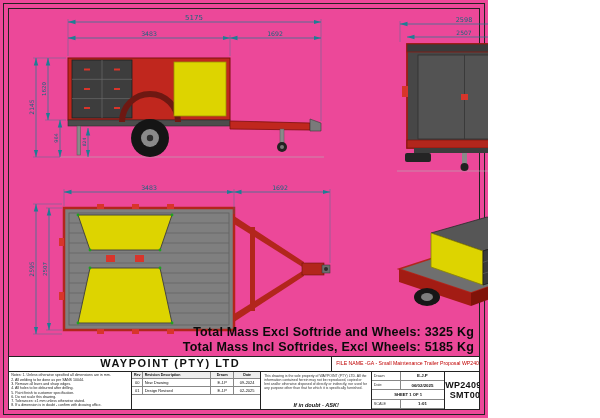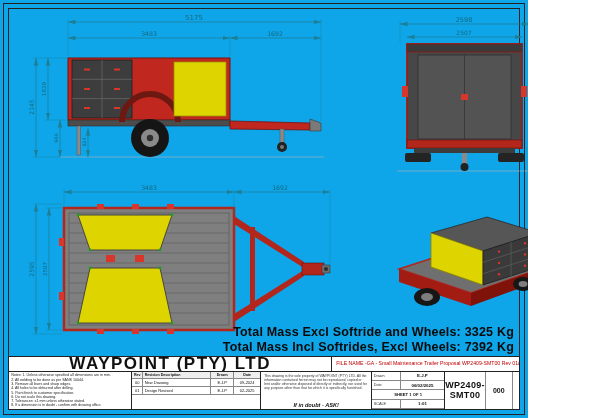--- a/index.html
+++ b/index.html
@@ -1,36 +1,36 @@
 <!DOCTYPE html>
 <html><head>
 <meta charset="utf-8">
 <style>
   html,body{margin:0;padding:0;background:#ffffff;}
-  .sheet{position:relative;width:528px;height:418px;background:#0ea5e9;overflow:hidden;
+  .sheet{position:relative;width:488px;height:418px;background:#ec4899;overflow:hidden;
          font-family:"Liberation Sans",sans-serif;color:#111;}
   .b-outer{position:absolute;left:3px;top:3px;right:3px;bottom:3px;border:1.4px solid #222;}
   .b-inner{position:absolute;left:8px;top:8px;right:8px;bottom:8px;border:1.2px solid #222;}
   .view{position:absolute;}
   .v-side{left:22px;top:10px;width:308px;height:170px;}
   .v-rear{left:352px;top:10px;width:225px;height:170px;}
   .v-plan{left:22px;top:178px;width:315px;height:162px;}
   .v-iso{left:375px;top:185px;width:190px;height:140px;}
   svg{display:block;width:100%;height:100%;}
   .dim{stroke:#1d7e94;stroke-width:0.7;fill:none;}
   .ext{stroke:#1d7e94;stroke-width:0.45;fill:none;opacity:.85;}
   .dimtxt{fill:#14697e;font-family:"DejaVu Sans",sans-serif;text-anchor:middle;font-size:6px;}
   .mass{position:absolute;right:14px;top:325px;text-align:right;font-size:12.5px;line-height:15px;
         font-weight:500;color:#0a0a0a;letter-spacing:.2px;}
   .mass span{display:block;font-weight:bold;}
   
   .tb{position:absolute;left:9.2px;right:9.2px;bottom:9.2px;height:52px;border-top:1.2px solid #222;
       background:#fff;display:flex;flex-direction:column;font-family:"Liberation Sans",sans-serif;}
   .tb-r1{height:14px;display:flex;border-bottom:1px solid #222;}
-  .tb-company{width:322px;border-right:1px solid #222;font-weight:bold;font-size:17px;
+  .tb-company{width:322px;border-right:1px solid #222;font-weight:bold;font-size:11px;
               letter-spacing:1.5px;text-align:center;line-height:13px;overflow:hidden;}
   .tb-file{flex:1;color:#c00000;font-size:5.2px;line-height:13px;padding-left:4px;
            white-space:nowrap;overflow:hidden;}
   .tb-r2{flex:1;display:flex;min-height:0;}
   .tb-notes{width:118px;border-right:1px solid #222;padding:1.5px 2px;font-size:3.6px;
             line-height:4.3px;color:#222;overflow:hidden;}
   .tb-rev{width:128px;border-right:1px solid #222;display:flex;flex-direction:column;overflow:hidden;}
   .rev-row{display:flex;border-bottom:.5px solid #888;height:7px;line-height:7px;font-size:4px;}
   .rev-h{height:6px;line-height:6px;font-size:3.6px;background:#eee;font-weight:bold;}
   .rev-c1{width:10px;border-right:.5px solid #888;text-align:center;overflow:hidden;}
@@ -259,21 +259,21 @@
         <ellipse cx="52" cy="112" rx="13" ry="9" fill="#161616"></ellipse>
         <ellipse cx="52" cy="112" rx="6" ry="4" fill="#7d7d7d"></ellipse>
         <polygon points="168,84 186,100 183,103 165,87" fill="#b2261c"></polygon>
         <circle cx="185" cy="103" r="3" fill="#5e5e5e" stroke="#2e2e2e" stroke-width="0.5"></circle>
       </g>
     </svg>
   </div>
 
   <div class="mass">
     <span>Total Mass Excl Softride and Wheels: 3325 Kg</span>
-    <span>Total Mass Incl Softrides, Excl Wheels: 7392 Kg</span>
+    <span>Total Mass Incl Softrides, Excl Wheels: 5185 Kg</span>
   </div>
 
   <div class="tb">
     <div class="tb-r1">
       <div class="tb-company">WAYPOINT (PTY) LTD</div>
       <div class="tb-file">FILE NAME -GA - Small Maintenance Trailer Proposal WP2409-SMT00 Rev 01dft</div>
     </div>
     <div class="tb-r2">
       <div class="tb-notes">
         <div>Notes: 1. Unless otherwise specified all dimensions are in mm.</div>

